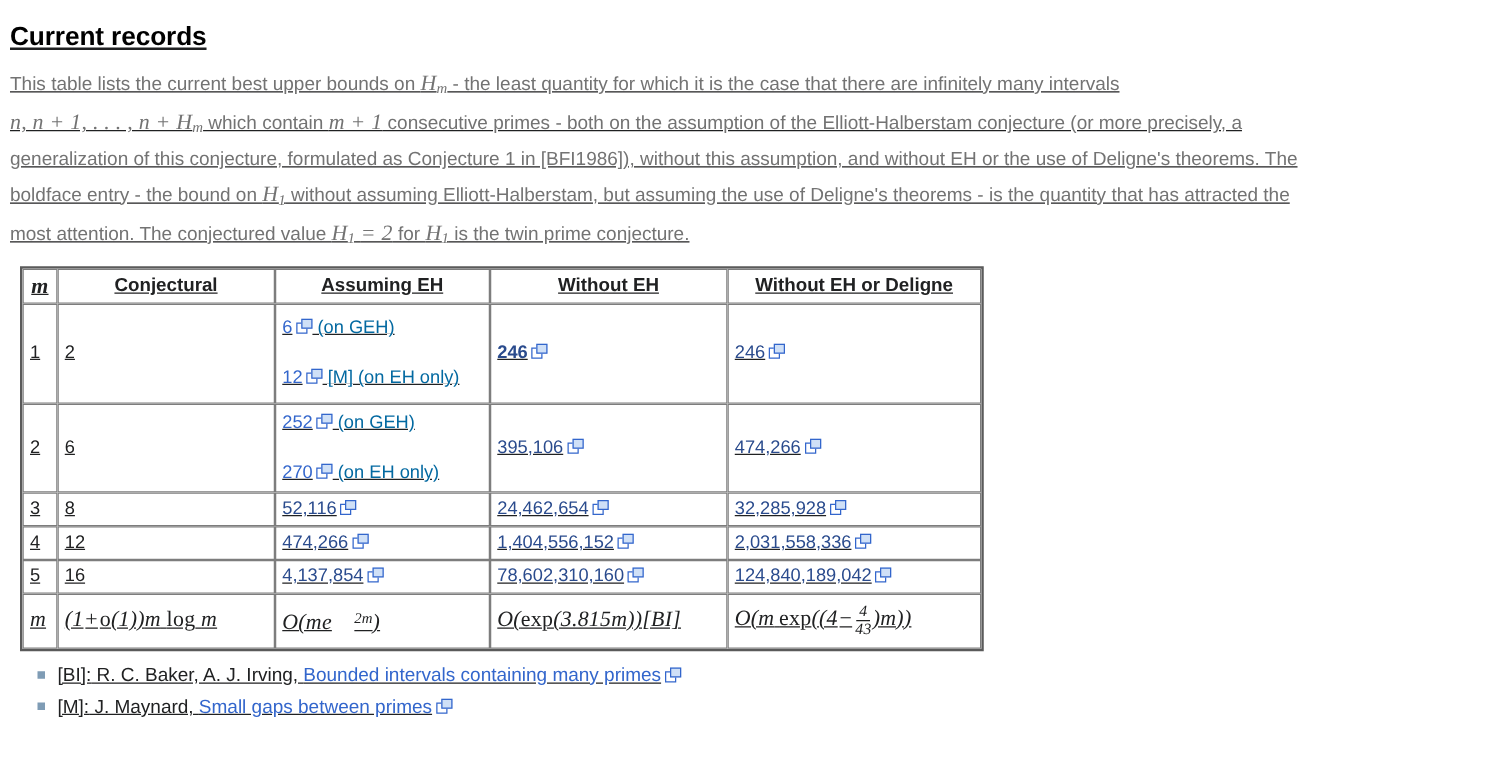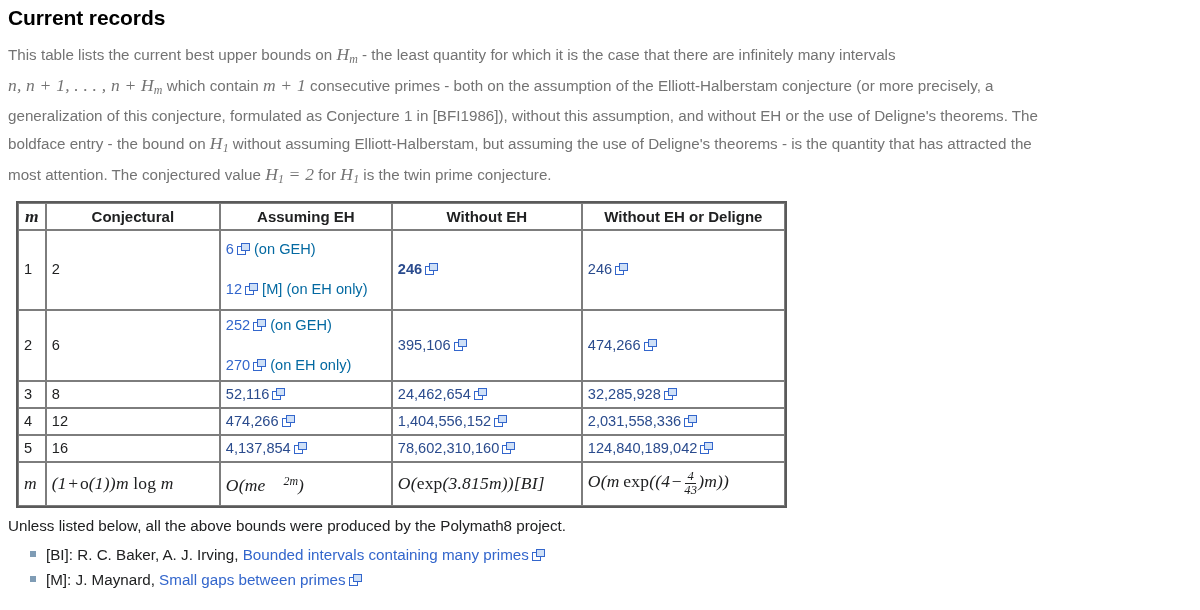--- a/index.html
+++ b/index.html
@@ -9,23 +9,24 @@
   }
   body {
     width: 1200px;
     height: 610px;
     overflow: hidden;
     font-family: "Liberation Sans", sans-serif;
     color: #202122;
     -webkit-font-smoothing: antialiased;
   }
   .page {
-    padding: 4px 8px 0 8px;
+    padding: 16px 8px 0 8px;
     box-sizing: border-box;
     width: 1050px;
+    text-decoration: underline;
   }
   h2.section-heading {
     font-family: "Liberation Sans", sans-serif;
     font-size: 21px;
     font-weight: bold;
     line-height: 23px;
     margin: 2px 0 12px 0;
     padding: 0;
     color: #000000;
     letter-spacing: -0.1px;
@@ -257,20 +258,19 @@
       <tr class="row-asym">
         <td class="cell-m"><span class="m">m</span></td>
         <td><span class="m">(1<span class="op">+</span><span class="up">o</span>(1))<span>m</span> <span class="up" style="font-style:normal">log</span> <span>m</span></span></td>
         <td><span class="m">O(me<sup>2m</sup>)</span></td>
         <td><span class="m">O(<span class="up">exp</span>(3.815m))[BI]</span></td>
         <td><span class="m">O(m<span class="up"> </span><span class="up">exp</span>((4<span class="op">−</span><span class="frac"><span class="num">4</span><span class="bar"></span><span class="den">43</span></span>)m))</span></td>
       </tr>
     </tbody>
   </table>
 
-  <p class="afternote">Unless listed below, all the above bounds were produced by the Polymath8 project.</p>
 
   <ul class="reflist">
     <li><span class="sq"></span><span>[BI]:</span><span> R. C. Baker, A. J. Irving, </span><a class="extlink" href="#"><span>Bounded intervals containing many primes</span><span class="ext-icon"><i class="b1"></i><i class="b2"></i></span></a></li>
     <li><span class="sq"></span><span>[M]:</span><span> J. Maynard, </span><a class="extlink" href="#"><span>Small gaps between primes</span><span class="ext-icon"><i class="b1"></i><i class="b2"></i></span></a></li>
   </ul>
 
 </div>
 
 </body></html>

